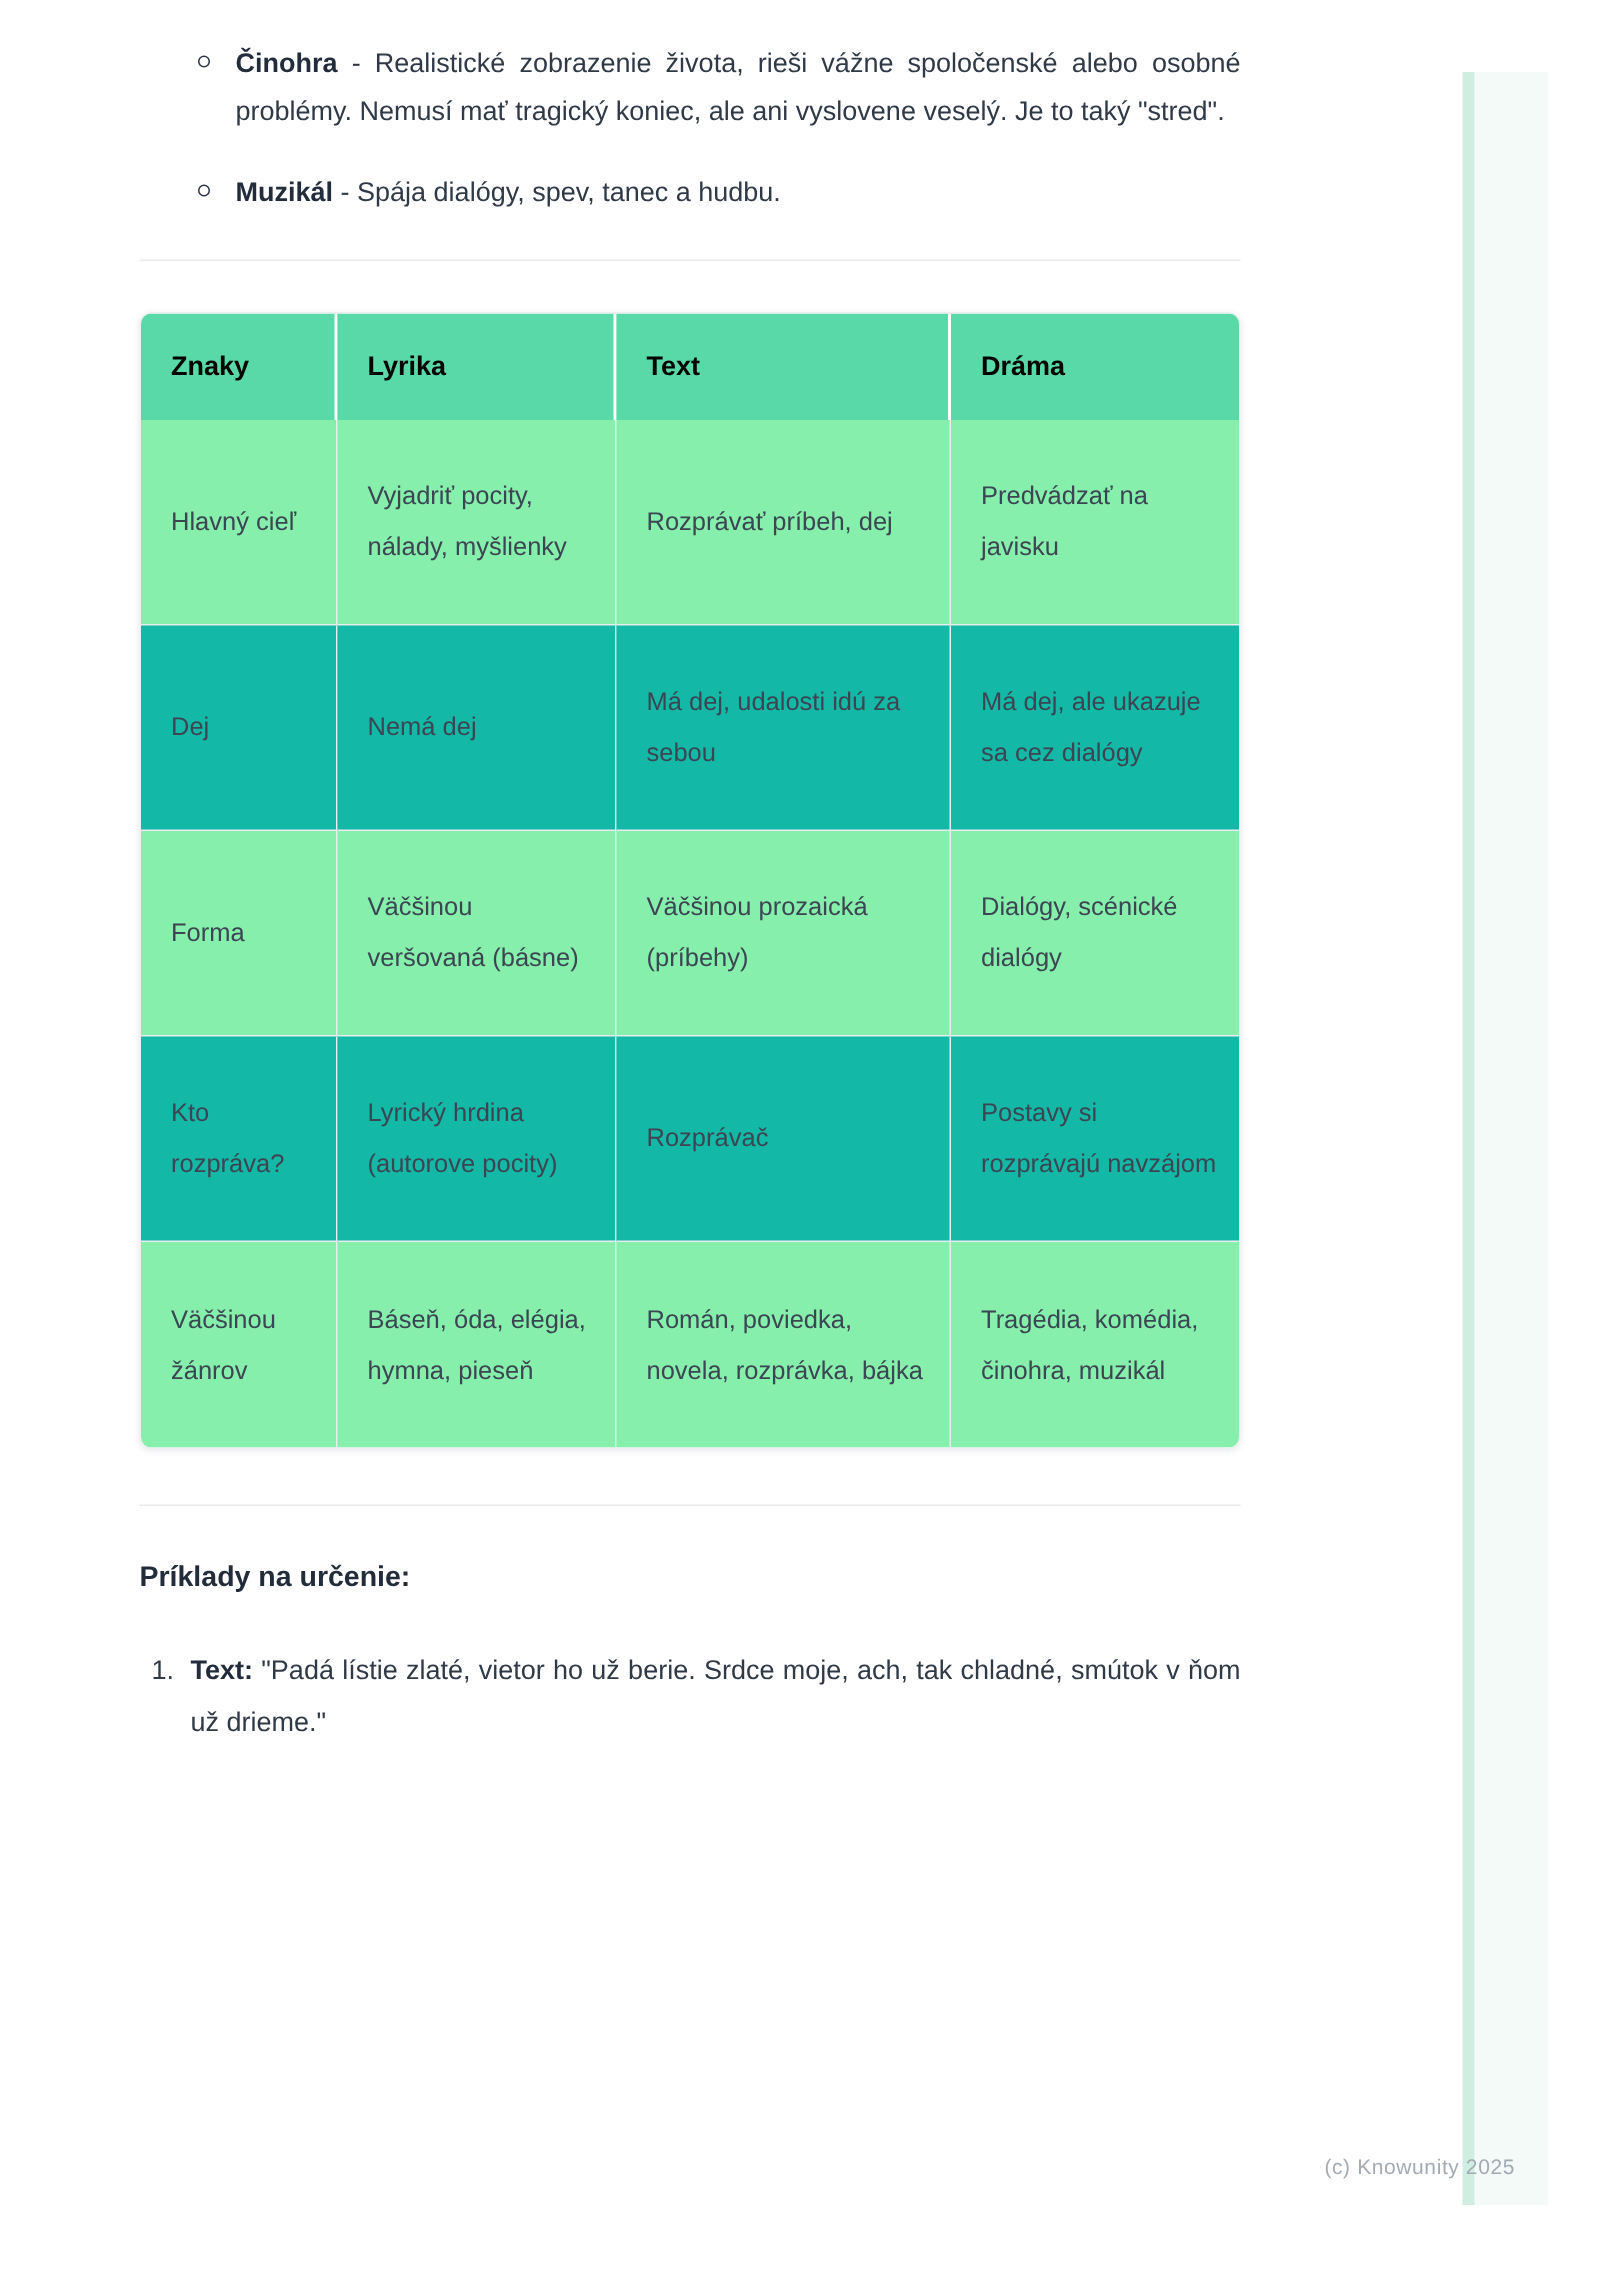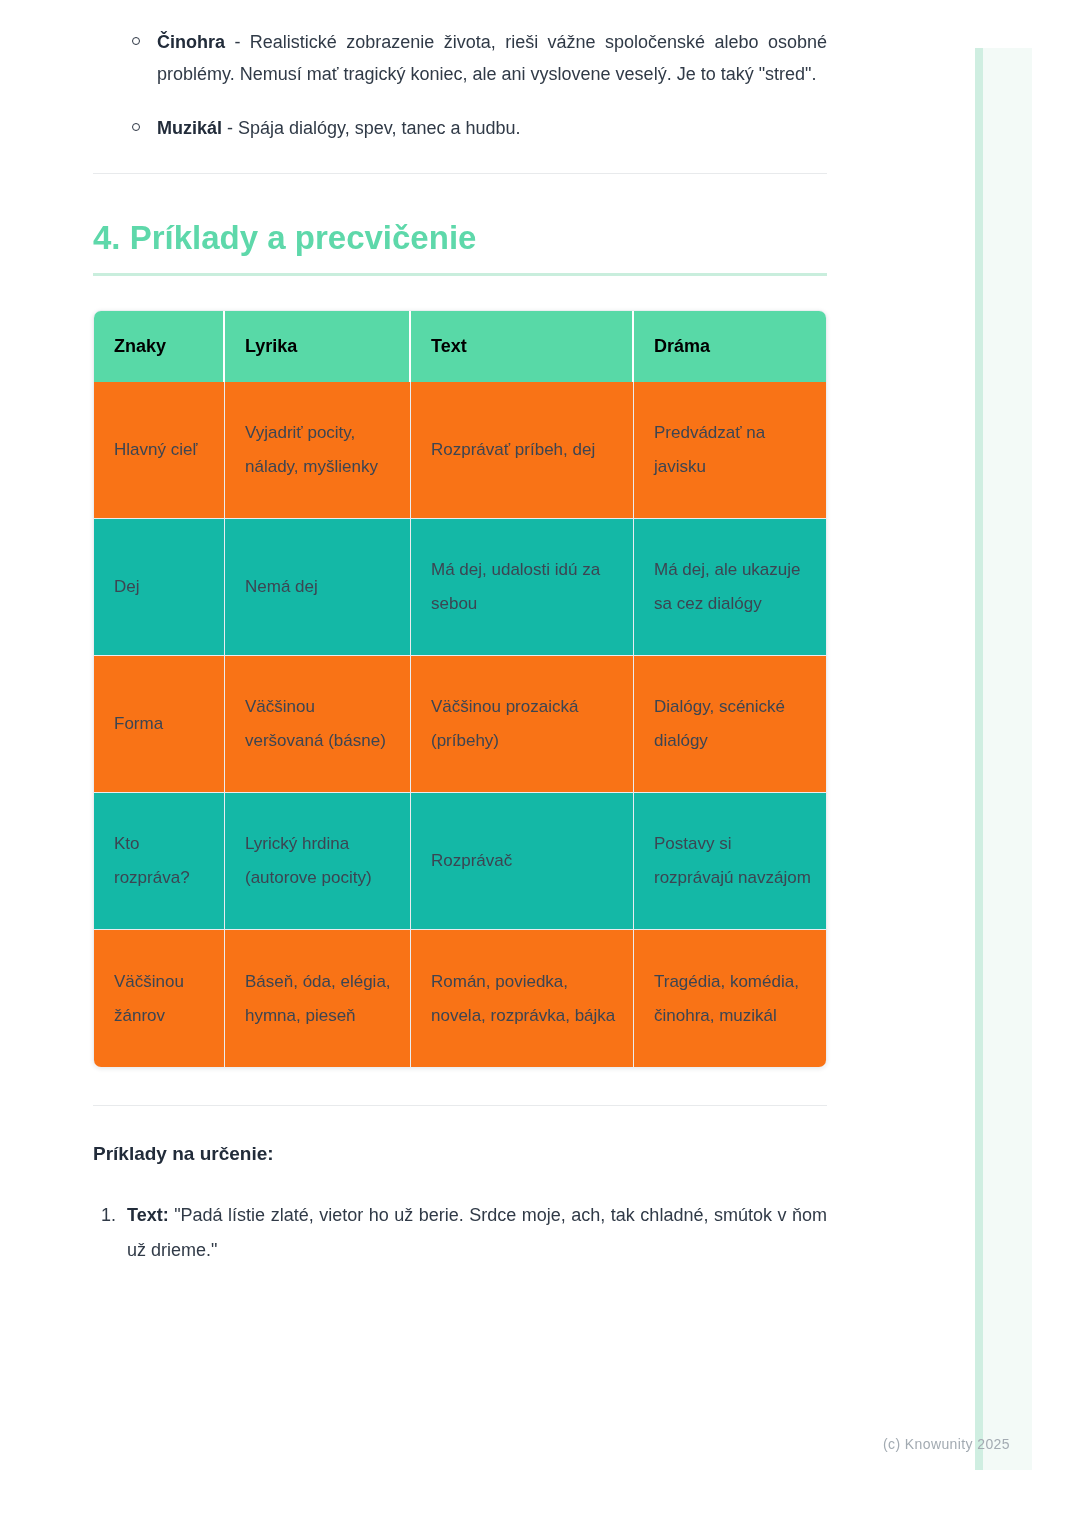--- a/index.html
+++ b/index.html
@@ -97,21 +97,21 @@
     vertical-align: middle;
   }
   th:not(:last-child) { border-right: 2px solid #ffffff; }
   td {
     font-size: 17px;
     line-height: 34px;
     color: #3c4552;
     padding: 14px 16px 14px 20px;
     vertical-align: middle;
     height: 137px;
-    background: #f97316;
+    background: #86efac;
     border-bottom: 1px solid #eaecef;
   }
   td:not(:last-child) { border-right: 1px solid #eaecef; }
   tr:last-child td { border-bottom: none; }
   tr.alt td { background: #14b8a6; }
   
   .examples-heading {
     margin-top: 36px;
     font-size: 19px;
     line-height: 24px;
@@ -160,21 +160,20 @@
       </li>
       <li>
         <span class="bullet-marker"></span>
         <span class="term">Muzikál</span>
         <span>- Spája dialógy, spev, tanec a hudbu.</span>
       </li>
     </ul>
 
     <div class="divider divider-1"></div>
 
-    <h2 class="section-heading">4. Príklady a precvičenie</h2>
 
 
     <div class="table-wrap">
       <table>
         <colgroup>
           <col style="width:131px">
             <col style="width:186px">
             <col style="width:223px">
             <col style="width:194px">
         </colgroup>

